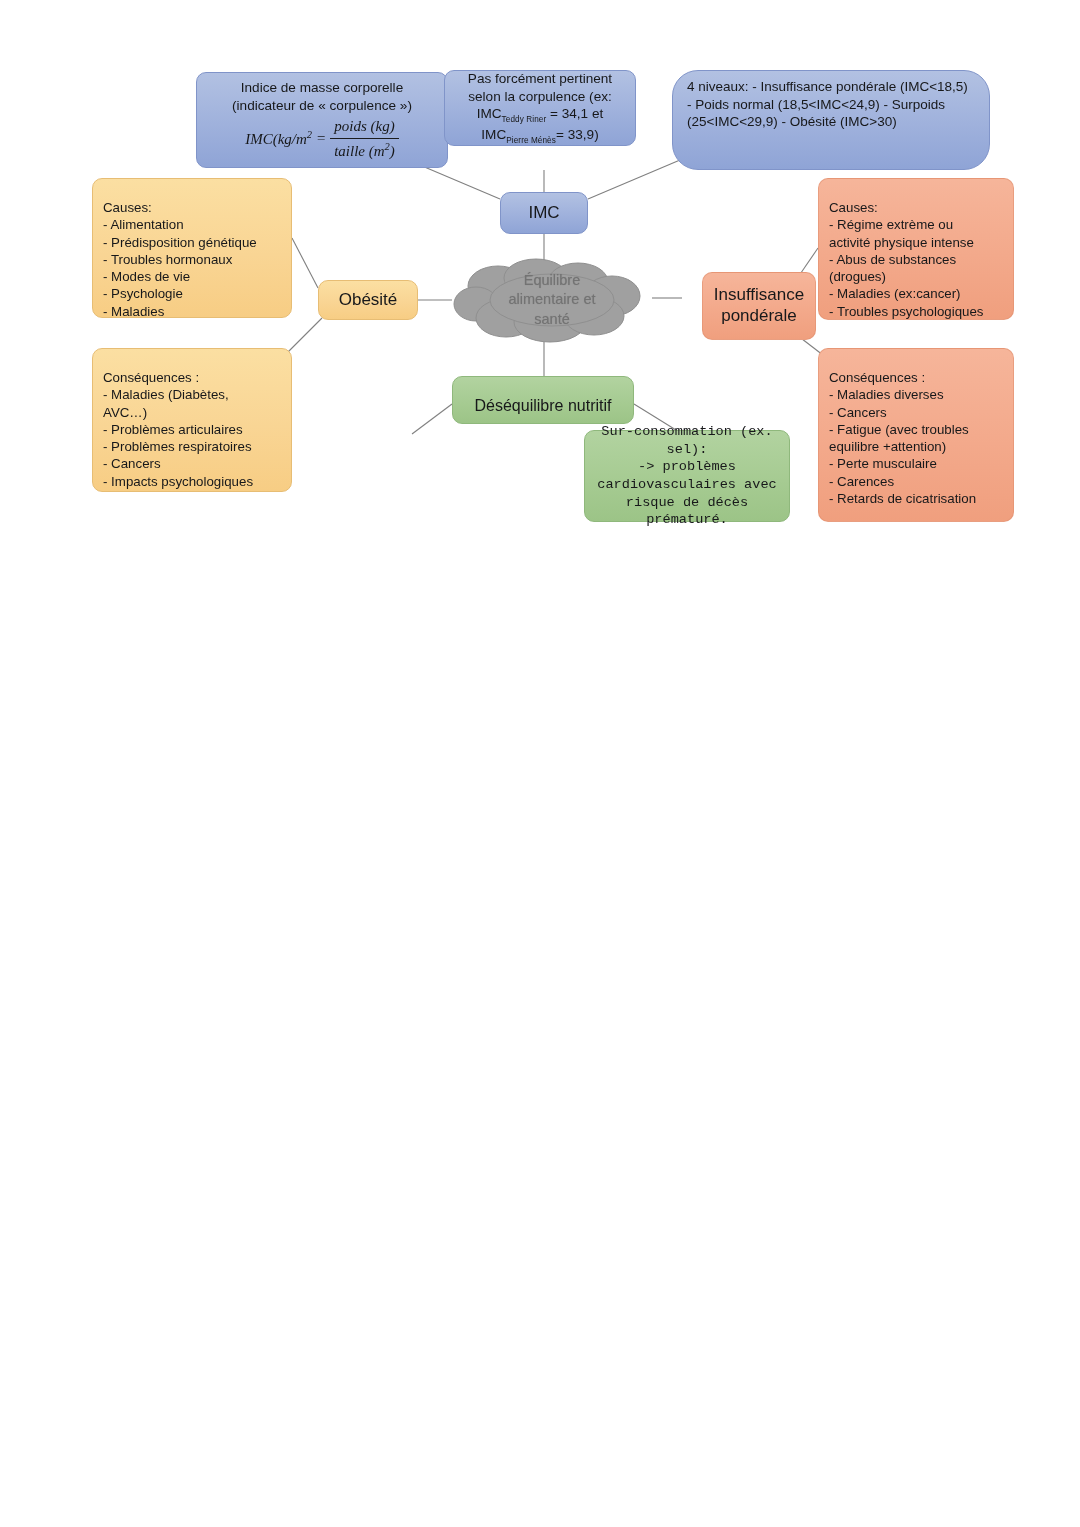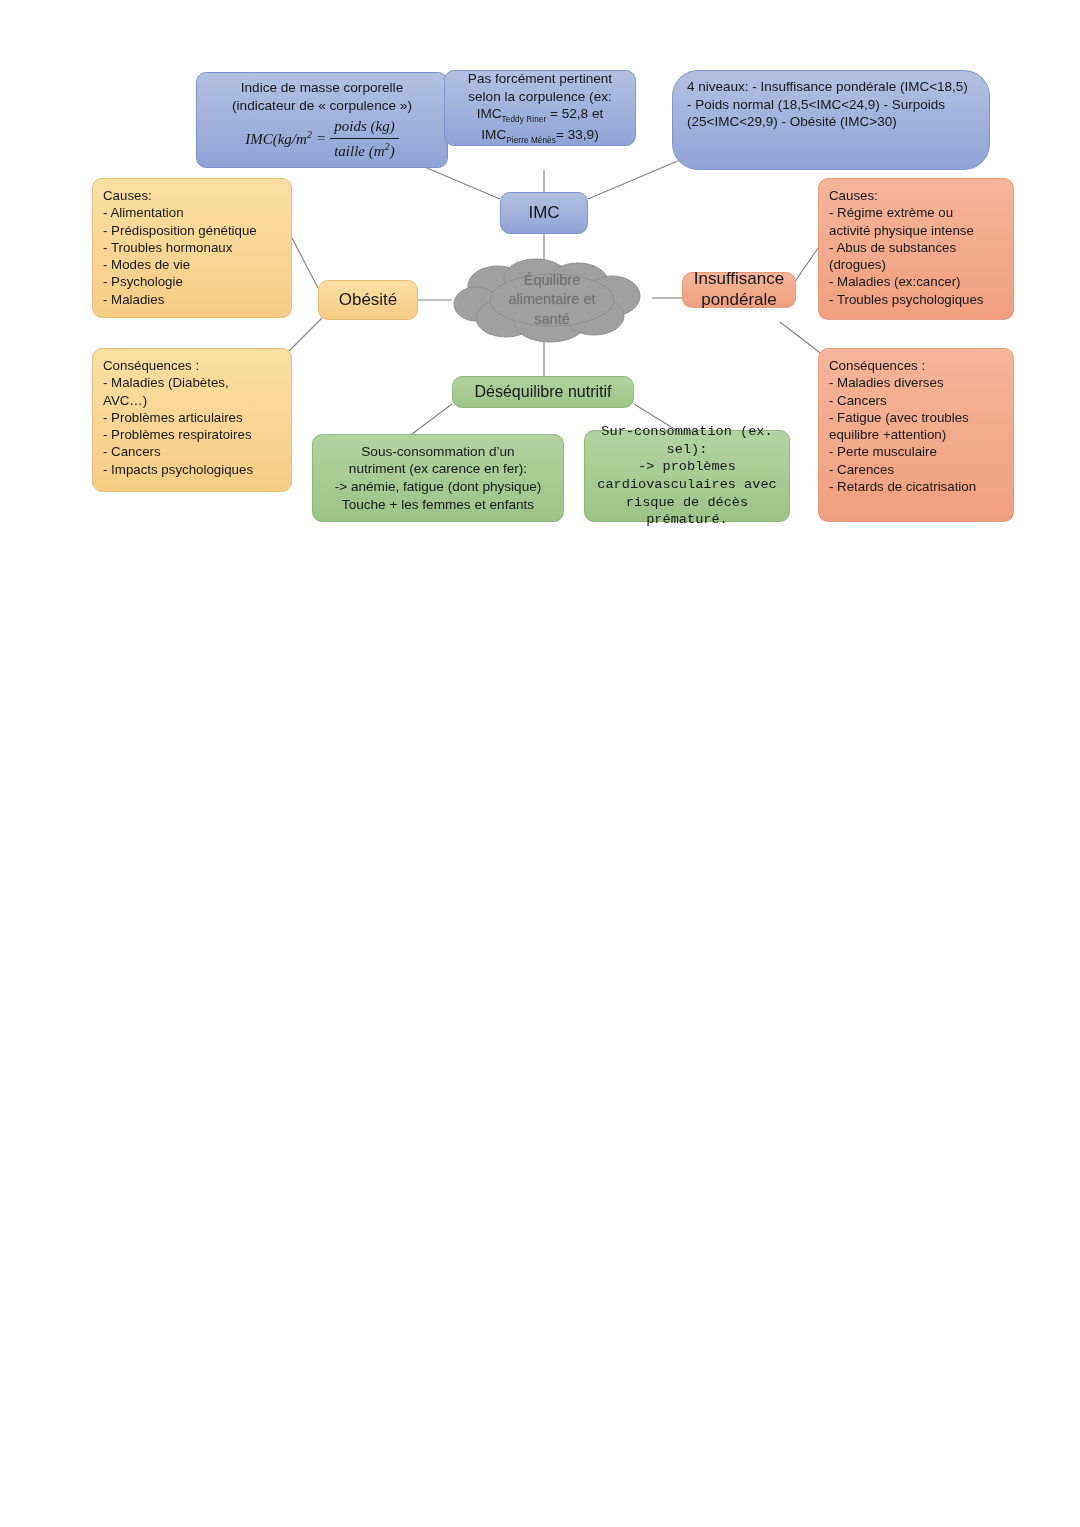--- a/index.html
+++ b/index.html
@@ -51,44 +51,44 @@
     background: linear-gradient(180deg,#f6b59a 0%,#f3a98b 55%,#f09f7e 100%);
     border: 1px solid #e0907097;
   }
   .green {
     background: linear-gradient(180deg,#b2d3a0 0%,#a6cb92 55%,#9cc487 100%);
     border: 1px solid #8fb87c;
   }
 
   
   .leaf      { padding: 8px 10px; font-size: 13.3px; text-align: left; align-items: flex-start; }
-  .leaf .txt { white-space: pre-line; }
+  .leaf .txt { white-space: pre-line; margin-top: 12px; }
 
   
   .centered  { text-align: center; padding: 7px 10px; font-size: 13.6px; }
   .centered .txt { white-space: pre-line; }
 
   
   .pill { font-size: 17px; text-align: center; padding: 6px 10px; }
 
   
   #n-imc-def     { left:196px; top:72px;  width:252px; height:96px;  }
   #n-imc-pert    { left:444px; top:70px;  width:192px; height:76px; }
   #n-imc-niv     { left:672px; top:70px;  width:318px; height:100px;border-radius:26px; }
   #n-imc         { left:500px; top:192px; width:88px;  height:42px;  }
 
   #n-ob-causes   { left:92px;  top:178px; width:200px; height:140px; }
   #n-ob-cons     { left:92px;  top:348px; width:200px; height:144px; }
   #n-obesite     { left:318px; top:280px; width:100px;  height:40px;  }
 
   #n-ip-causes   { left:818px; top:178px; width:196px; height:142px; }
   #n-ip-cons     { left:818px; top:348px; width:196px; height:174px; }
-  #n-insuff      { left:682px; top:272px; width:114px; height:36px;  }
-
-  #n-desequil    { left:452px; top:376px; width:182px; height:32px;  }
+  #n-insuff      { left:702px; top:272px; width:114px; height:68px;  }
+
+  #n-desequil    { left:452px; top:376px; width:182px; height:48px;align-items:flex-end;  }
   #n-sous        { left:312px; top:434px; width:252px; height:88px;  }
   #n-sur         { left:584px; top:430px; width:206px; height:92px;font-family:Liberation Mono, monospace;  }
 
   
   .formula {
     font-family: "Liberation Serif", serif;
     font-style: italic;
     font-size: 15px;
     display: inline-flex;
     align-items: center;
@@ -176,21 +176,21 @@
           <span class="den"><span>taille (m</span><span class="sup">2</span><span>)</span></span>
         </span>
       </span>
     </div>
   </div>
 
   <div class="node blue centered" id="n-imc-pert">
     <div>
       <span class="txt">Pas forcément pertinent
 selon la corpulence (ex:</span>
-      <span class="txt"><span>IMC</span><span class="sub">Teddy Riner</span><span> = 52,8 et</span></span>
+      <span class="txt"><span>IMC</span><span class="sub">Teddy Riner</span><span> = 34,1 et</span></span>
       <span class="txt"><span>IMC</span><span class="sub">Pierre Ménès</span><span>= 33,9)</span></span>
     </div>
   </div>
 
   <div class="node blue" id="n-imc-niv" style="padding:7px 14px; font-size:13.5px; align-items:flex-start;">
     <span class="txt" style="text-align:left;">4 niveaux:
 - Insuffisance pondérale (IMC&lt;18,5)
 - Poids normal (18,5&lt;IMC&lt;24,9)
 - Surpoids (25&lt;IMC&lt;29,9)
 - Obésité (IMC&gt;30)</span>
@@ -247,26 +247,20 @@
 
   <div class="node orange pill" id="n-insuff" style="line-height:1.22;">
     <span class="txt" style="white-space:pre-line;">Insuffisance
 pondérale</span>
   </div>
 
   <div class="node green pill" id="n-desequil" style="font-size:16px;">
     <span class="txt">Déséquilibre nutritif</span>
   </div>
 
-  <div class="node green centered" id="n-sous">
-    <span class="txt">Sous-consommation d’un
-nutriment (ex carence en fer):
--&gt; anémie, fatigue (dont physique)
-Touche + les femmes et enfants</span>
-  </div>
 
   <div class="node green centered" id="n-sur">
     <span class="txt">Sur-consommation (ex. sel):
 -&gt; problèmes
 cardiovasculaires avec
 risque de décès prématuré.</span>
   </div>
 
   <div id="cloud">
     <svg viewBox="0 0 200 88" preserveAspectRatio="none">

